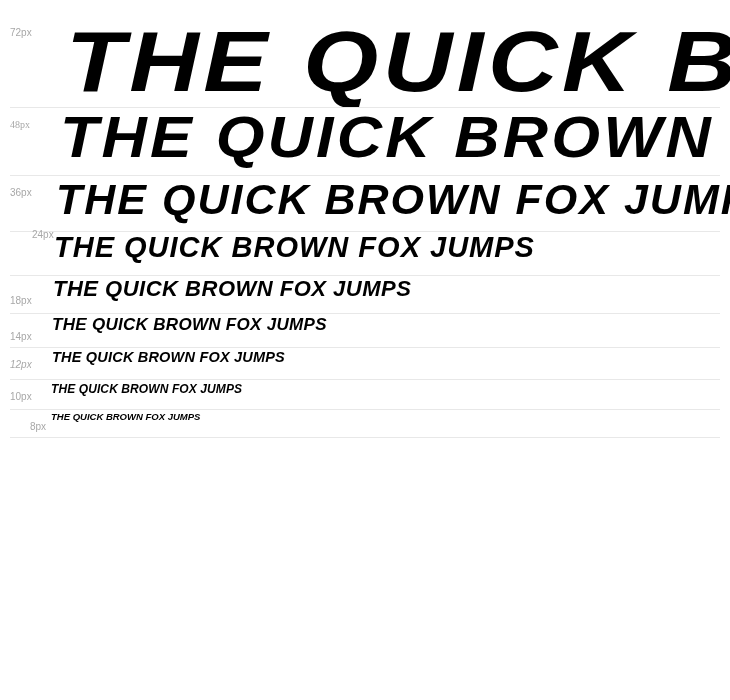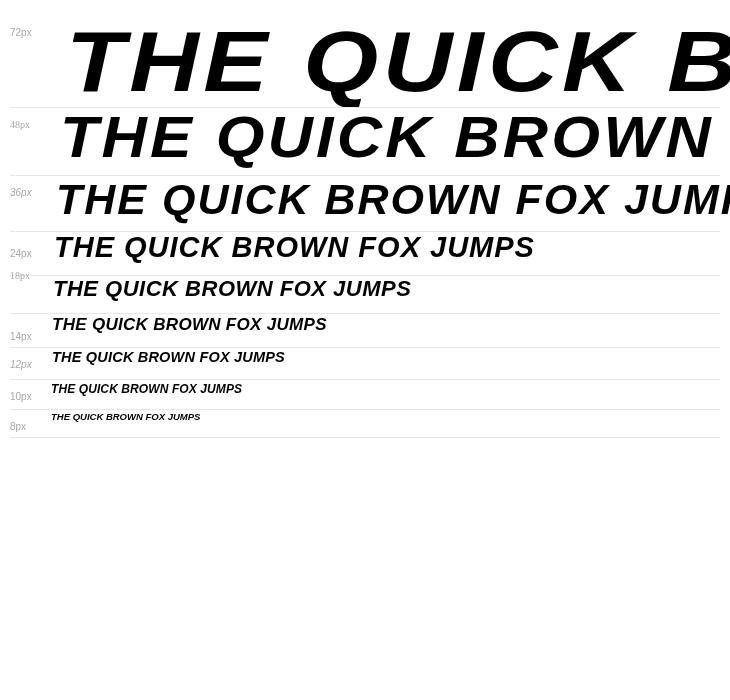--- a/index.html
+++ b/index.html
@@ -63,33 +63,33 @@
   </div>
   <div class="separator" style="top:107px;"></div>
 
   <div class="row">
     <span class="size-label" style="top:119px;font-family:Liberation Serif, serif;">48px</span>
     <span class="sample" style="left:60px; top:108px; font-size:58px; letter-spacing:3px; transform:scaleX(1.08);">THE QUICK BROWN FOX JUMPS</span>
   </div>
   <div class="separator" style="top:175px;"></div>
 
   <div class="row">
-    <span class="size-label" style="top:187px;font-style:italic;">36px</span>
+    <span class="size-label" style="top:187px;">36px</span>
     <span class="sample" style="left:56px; top:178px; font-size:43px; letter-spacing:2px; transform:scaleX(1.0);">THE QUICK BROWN FOX JUMPS</span>
   </div>
   <div class="separator" style="top:231px;"></div>
 
   <div class="row">
-    <span class="size-label" style="top:248px;">24px</span>
+    <span class="size-label" style="top:229px;margin-left:22px;">24px</span>
     <span class="sample" style="left:54px; top:233px; font-size:29px; letter-spacing:1px; transform:scaleX(1.0);">THE QUICK BROWN FOX JUMPS</span>
   </div>
   <div class="separator" style="top:275px;"></div>
 
   <div class="row">
-    <span class="size-label" style="top:270px;font-family:Liberation Serif, serif;">18px</span>
+    <span class="size-label" style="top:295px;">18px</span>
     <span class="sample" style="left:53px; top:278px; font-size:22px; letter-spacing:0.5px; transform:scaleX(1.0);">THE QUICK BROWN FOX JUMPS</span>
   </div>
   <div class="separator" style="top:313px;"></div>
 
   <div class="row">
     <span class="size-label" style="top:331px;">14px</span>
     <span class="sample" style="left:52px; top:316px; font-size:17px; letter-spacing:0.3px; transform:scaleX(1.0);">THE QUICK BROWN FOX JUMPS</span>
   </div>
   <div class="separator" style="top:347px;"></div>
 
@@ -99,18 +99,18 @@
   </div>
   <div class="separator" style="top:379px;"></div>
 
   <div class="row">
     <span class="size-label" style="top:391px;">10px</span>
     <span class="sample" style="left:51px; top:383px; font-size:12px; letter-spacing:0.1px; transform:scaleX(1.0);">THE QUICK BROWN FOX JUMPS</span>
   </div>
   <div class="separator" style="top:409px;"></div>
 
   <div class="row">
-    <span class="size-label" style="top:421px;">8px</span>
+    <span class="size-label" style="top:421px;margin-left:20px;">8px</span>
     <span class="sample" style="left:51px; top:412px; font-size:9.5px; letter-spacing:0px; transform:scaleX(1.0);">THE QUICK BROWN FOX JUMPS</span>
   </div>
   <div class="separator" style="top:437px;"></div>
 
 </div>
 
 </body></html>

